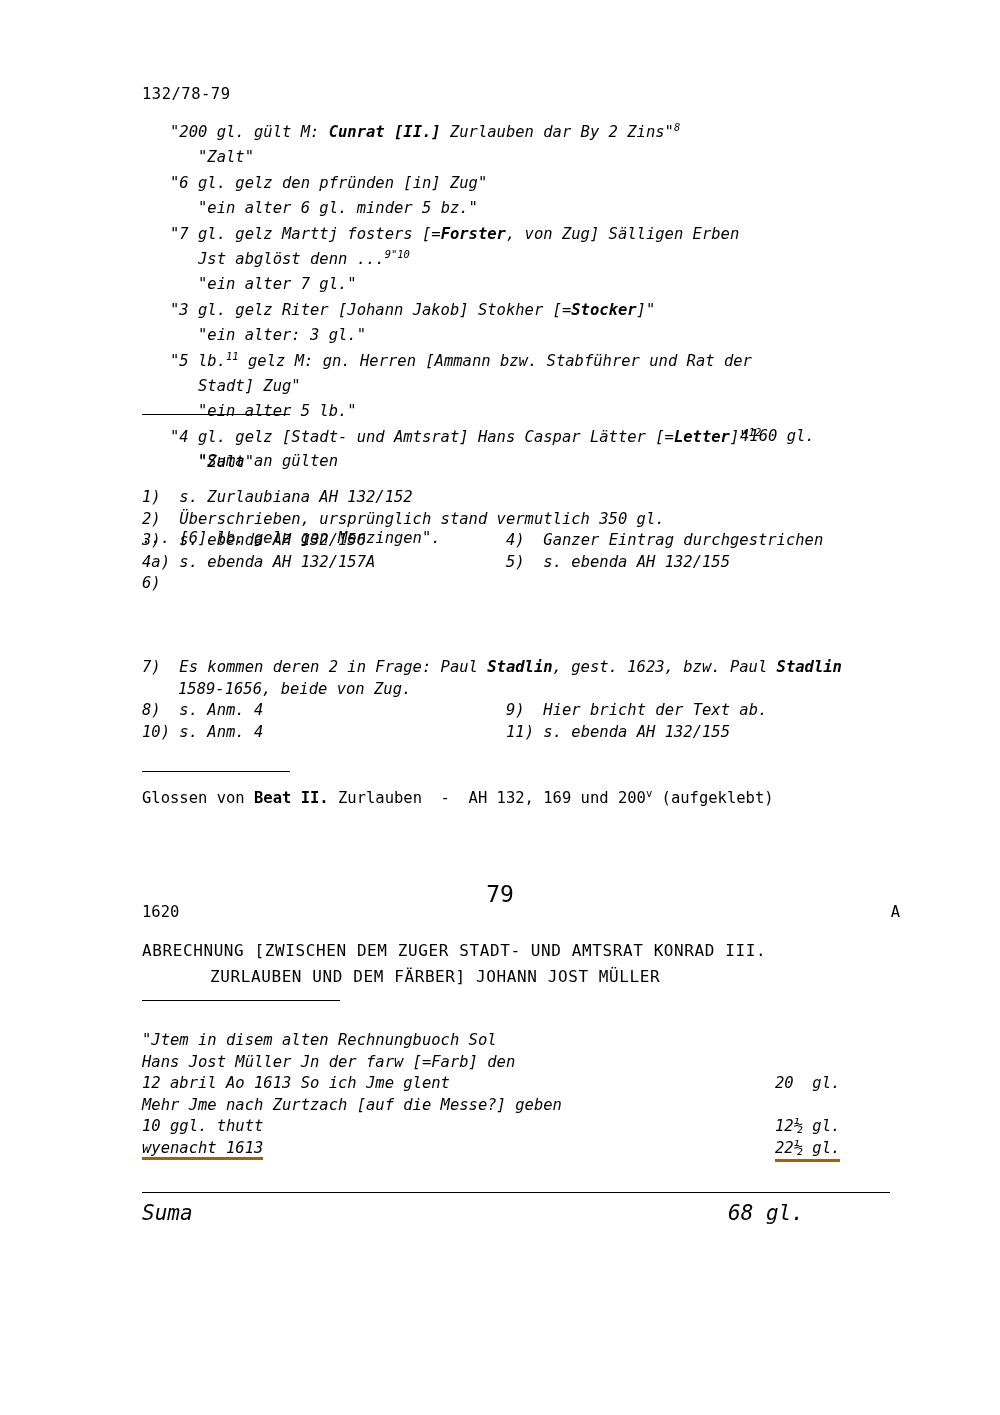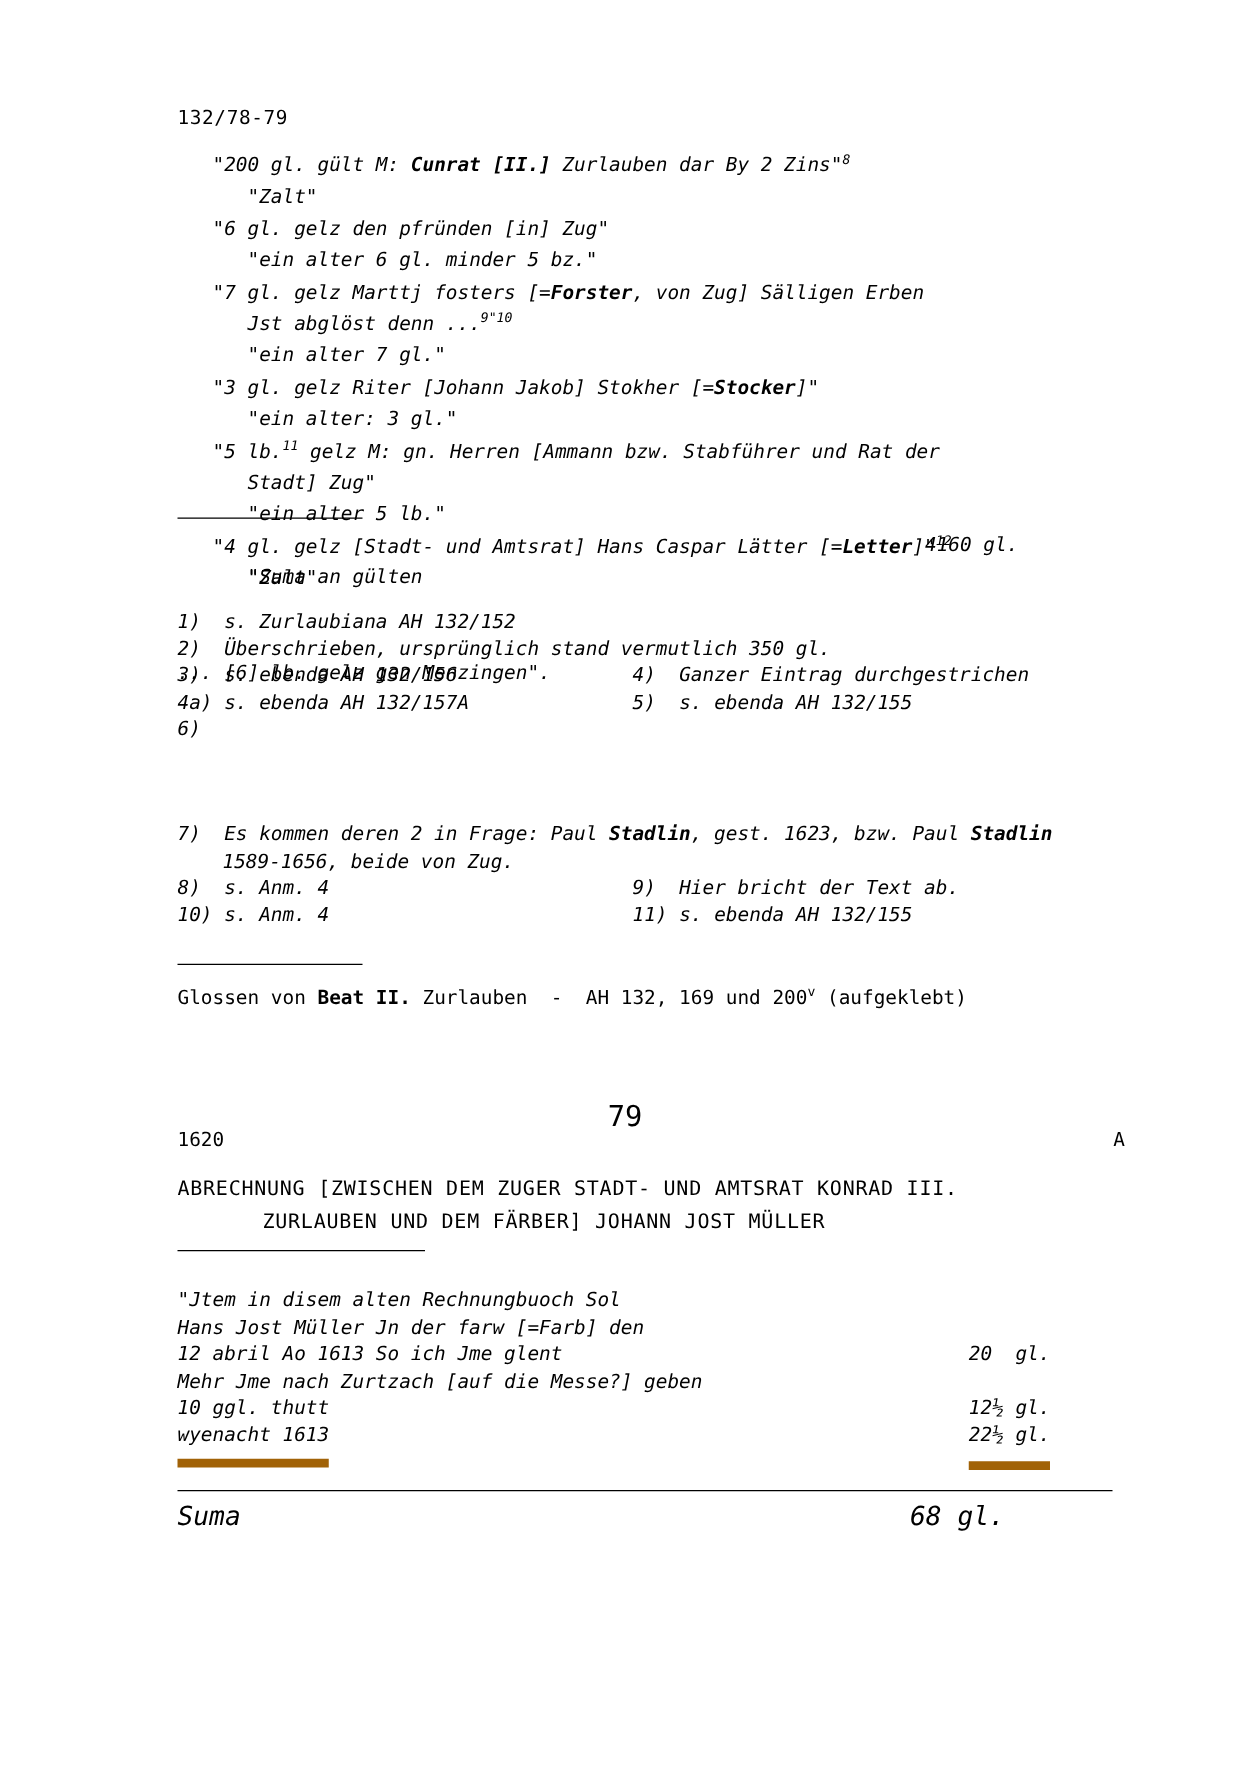--- a/index.html
+++ b/index.html
@@ -145,22 +145,22 @@
     height: 21.5px;
   }
   .acct .amt {
     position: absolute;
     left: 586px;
     top: 0;
     white-space: pre;
     margin-left: 47px;
   }
   .underline-seg {
-    border-bottom: 7px solid #a16207;
-    padding-bottom: 10px;
+    border-bottom: 3px solid #a16207;
+    padding-bottom: 0;
   }
   .suma-final {
     position: absolute;
     left: 142px;
     top: 1201px;
     width: 760px;
     font-style: italic;
     font-size: 21px;
   }
   .suma-final .amt {

